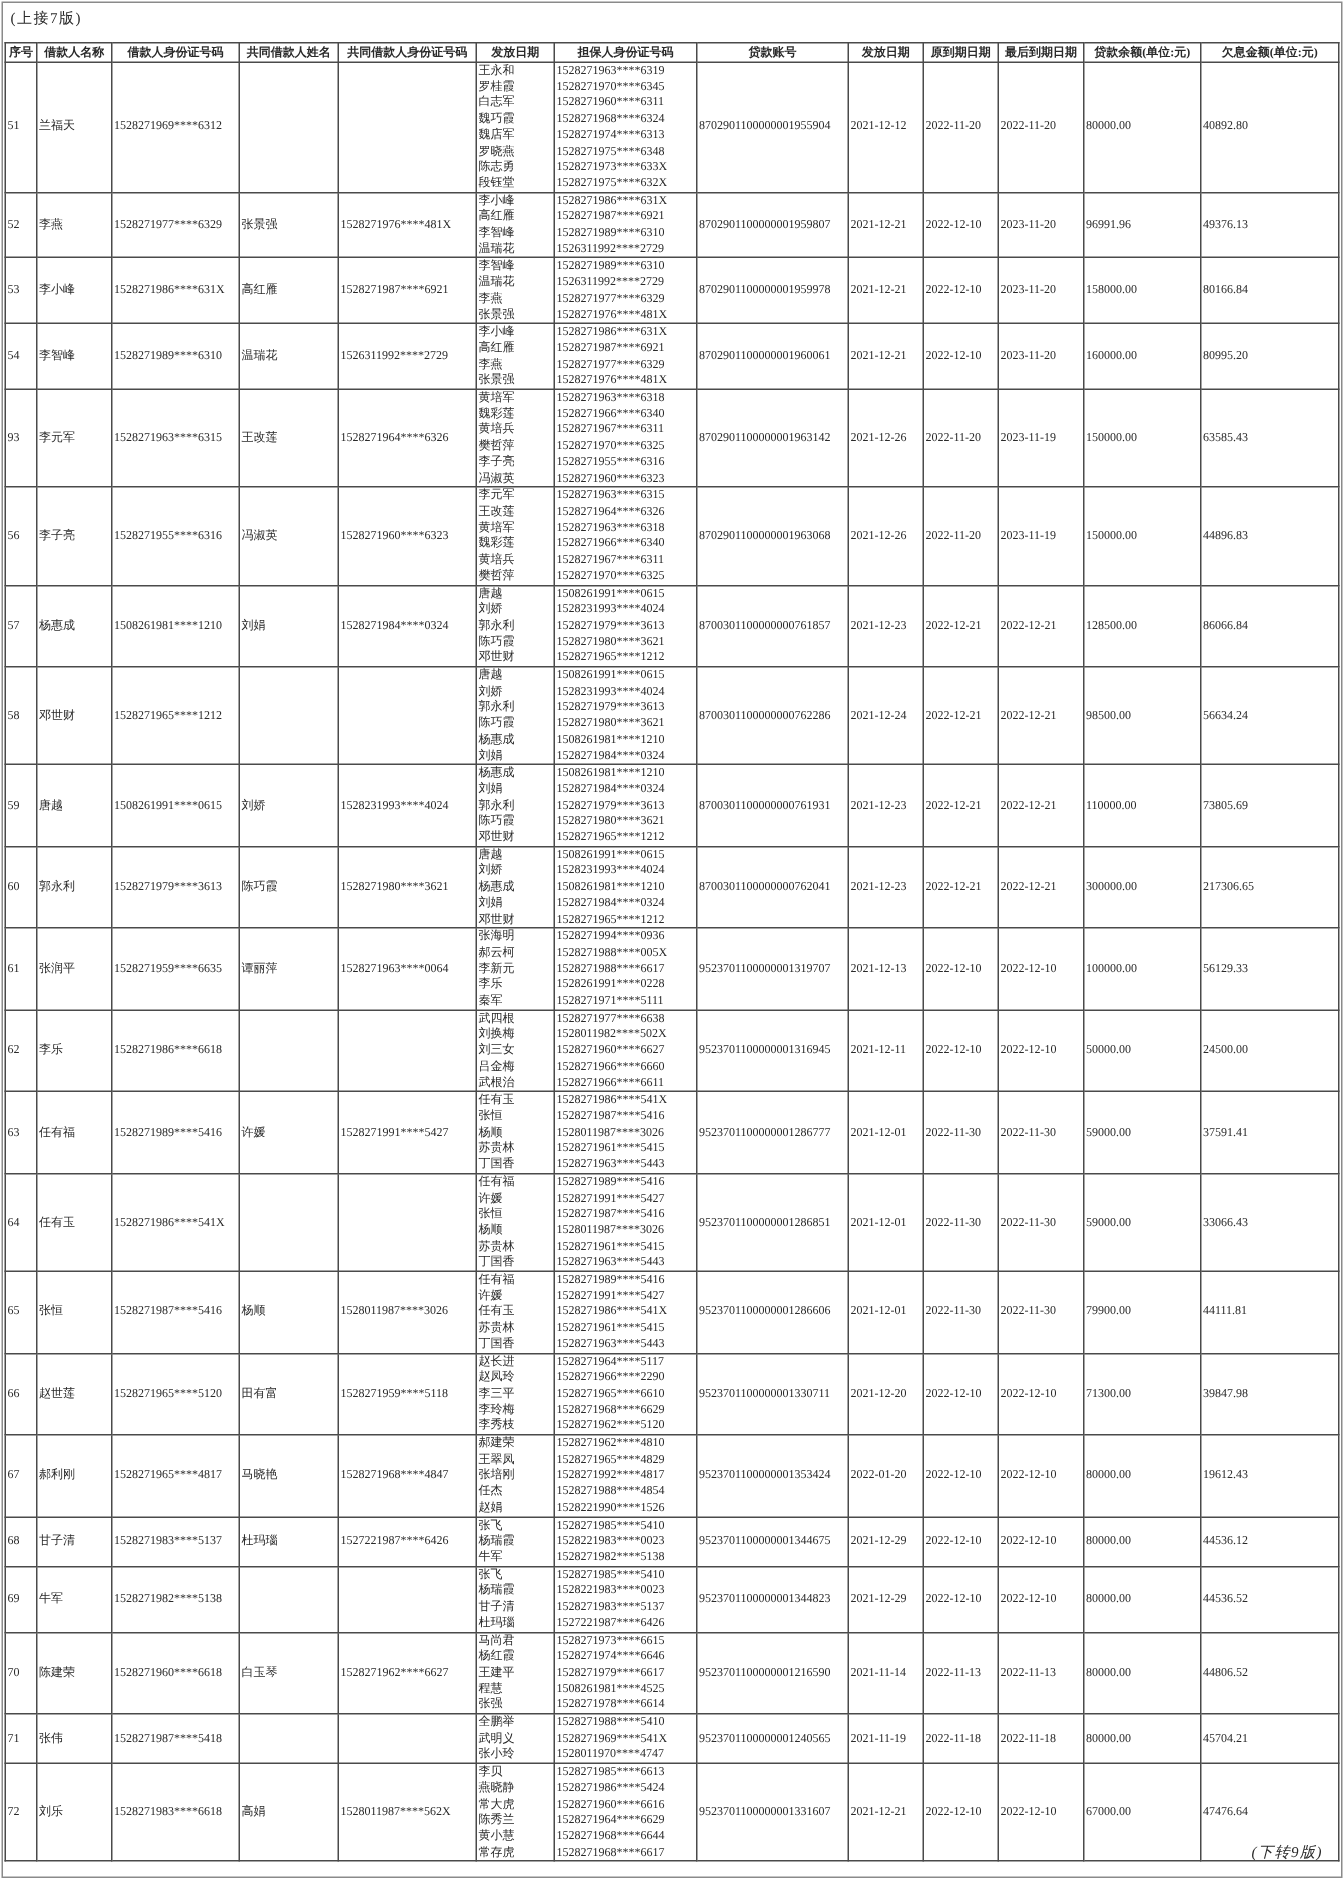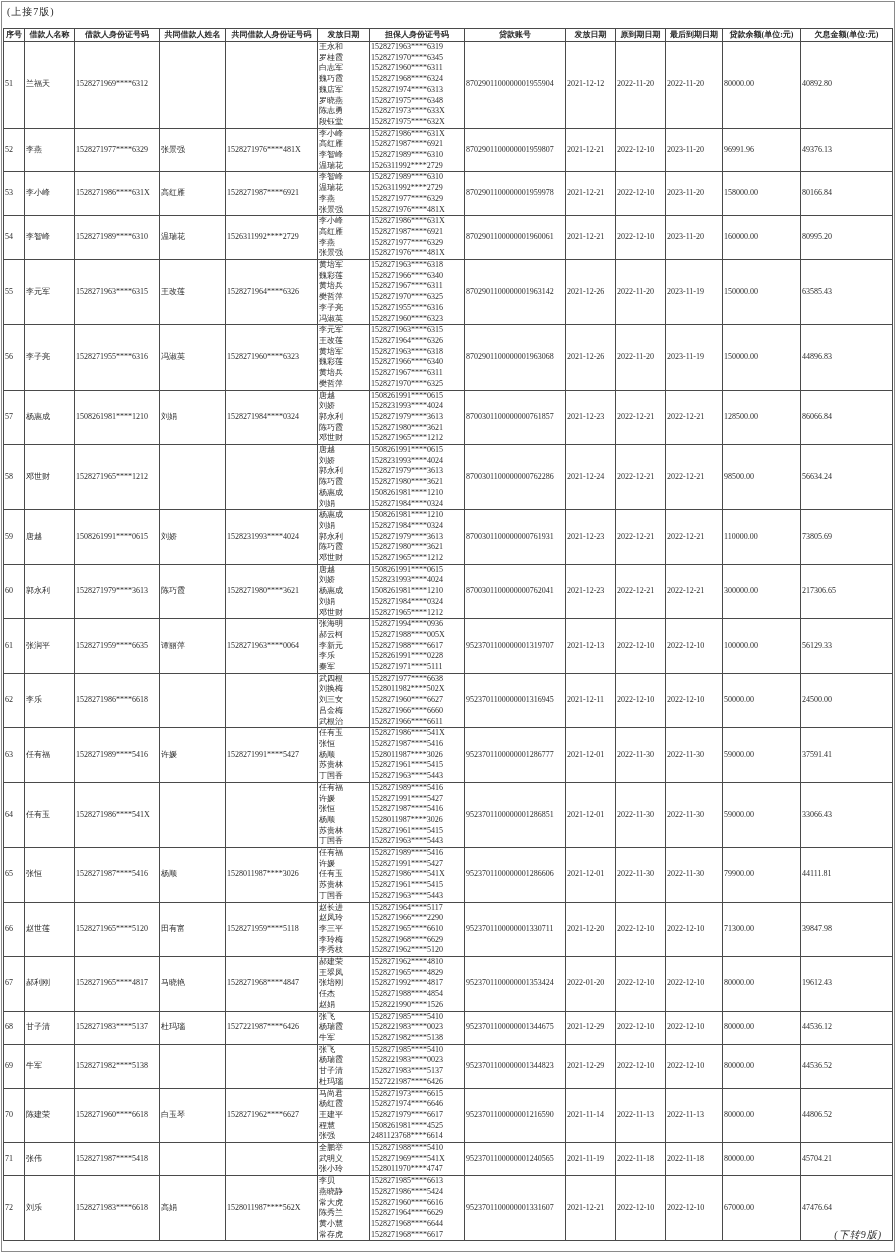--- a/index.html
+++ b/index.html
@@ -162,21 +162,21 @@
           <div>1528271976****481X</div>
         </td>
         <td>8702901100000001960061</td>
         <td>2021-12-21</td>
         <td>2022-12-10</td>
         <td>2023-11-20</td>
         <td>160000.00</td>
         <td>80995.20</td>
       </tr>
       <tr>
-        <td>55</td>
+        <td>93</td>
         <td>李元军</td>
         <td>1528271963****6315</td>
         <td>王改莲</td>
         <td>1528271964****6326</td>
         <td class="g">
           <div>黄培军</div>
           <div>魏彩莲</div>
           <div>黄培兵</div>
           <div>樊哲萍</div>
           <div>李子亮</div>
@@ -586,21 +586,21 @@
           <div>杨红霞</div>
           <div>王建平</div>
           <div>程慧</div>
           <div>张强</div>
         </td>
         <td class="g">
           <div>1528271973****6615</div>
           <div>1528271974****6646</div>
           <div>1528271979****6617</div>
           <div>1508261981****4525</div>
-          <div>2481123768****6614</div>
+          <div>1528271978****6614</div>
         </td>
         <td>9523701100000001216590</td>
         <td>2021-11-14</td>
         <td>2022-11-13</td>
         <td>2022-11-13</td>
         <td>80000.00</td>
         <td>44806.52</td>
       </tr>
       <tr>
         <td>71</td>

